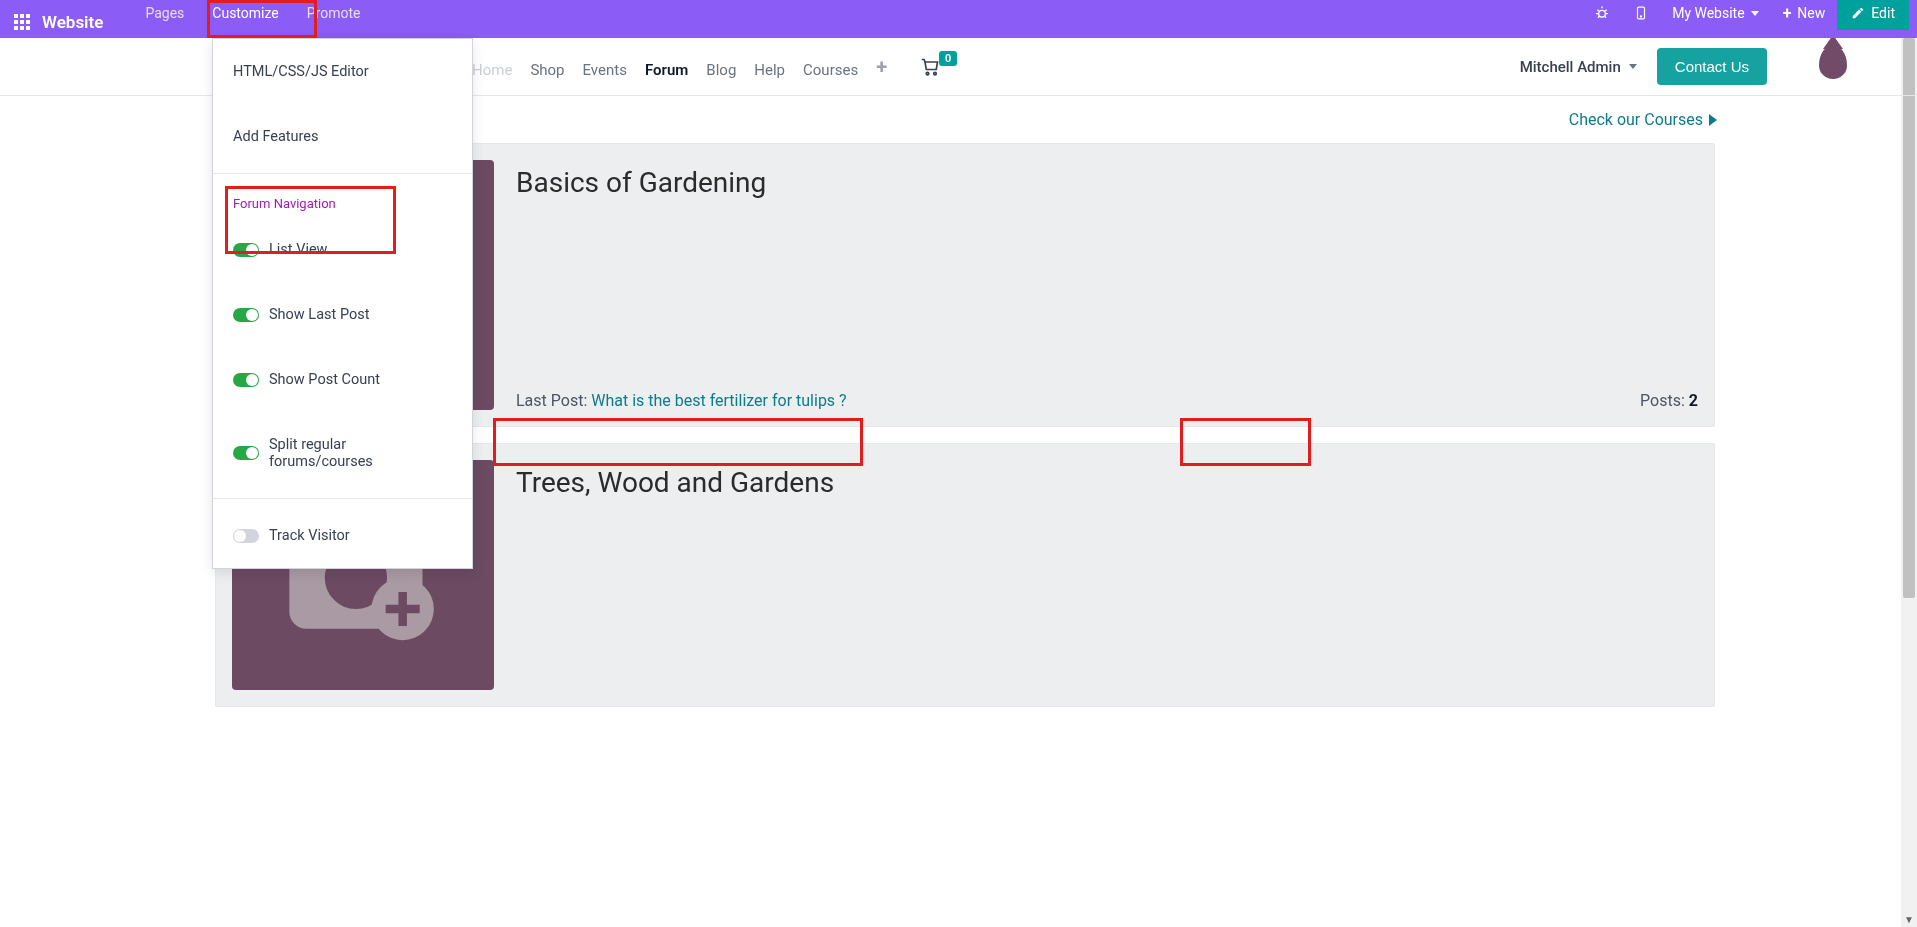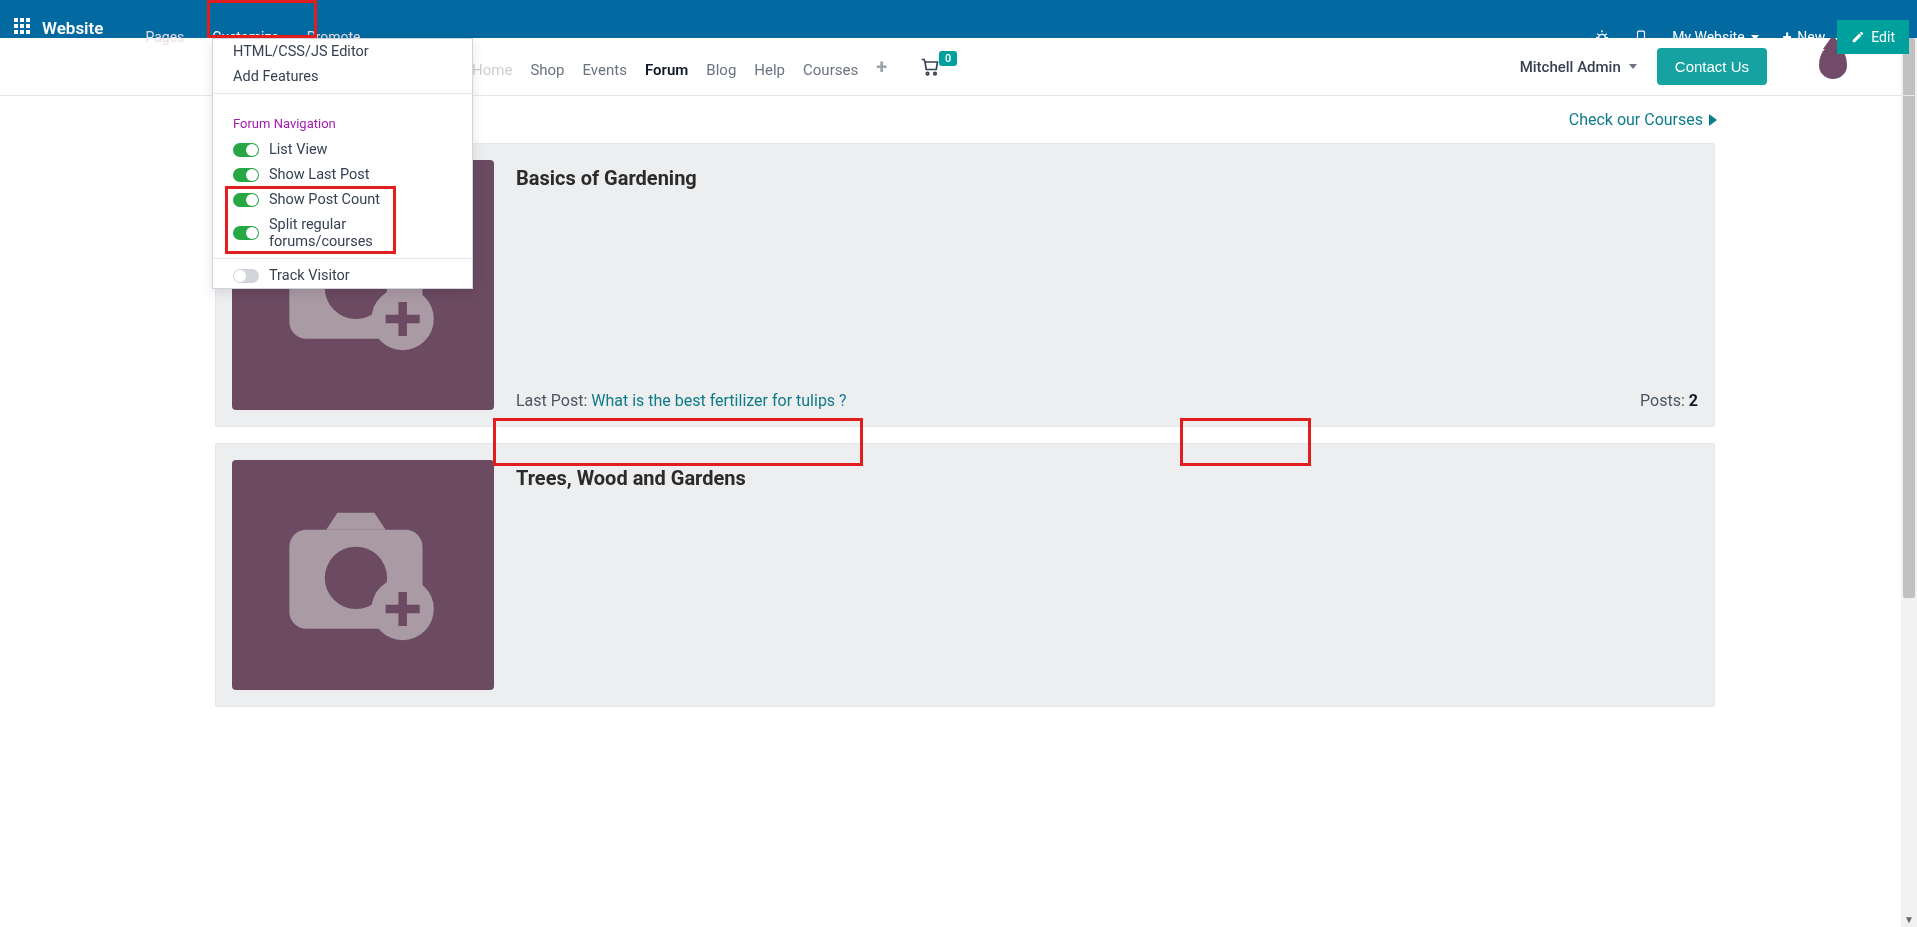--- a/index.html
+++ b/index.html
@@ -5,25 +5,25 @@
   * { box-sizing: border-box; margin: 0; padding: 0; }
   body {
     font-family: -apple-system, BlinkMacSystemFont, "Segoe UI", Roboto, "Helvetica Neue", Arial, sans-serif;
     background: #ffffff;
     color: #374151;
     overflow-x: hidden;
   }
 
   
   .topbar {
-    background: #0369a1;
+    background: #8b5cf6;
     height: 38px;
     display: flex;
-    align-items: flex-start;
-    padding: 18px 8px;
+    align-items: flex-end;
+    padding: 6px 8px;
     color: #fff;
     font-size: 14px;
     position: relative;
     z-index: 100;
   }
   .topbar .apps-icon {
     width: 18px; height: 18px;
     display: grid;
     grid-template-columns: repeat(3, 4px);
     grid-template-rows: repeat(3, 4px);
@@ -101,21 +101,21 @@
     position:absolute;
     left:212px; top:38px;
     width:261px;
     background:#ffffff;
     border:1px solid #d1d5db;
     box-shadow: 0 4px 12px rgba(0,0,0,.1);
     z-index:150;
     font-size:14.5px;
     color:#374151;
   }
-  .dropdown .dd-item { padding:4px 20px; cursor:pointer; display:flex; align-items:center; gap:10px;}
+  .dropdown .dd-item { padding:24px 20px; cursor:pointer; display:flex; align-items:center; gap:10px;}
   .dropdown .dd-sep { height:1px; background:#e5e7eb; margin:4px 0;}
   .dropdown .dd-header { padding:8px 20px 6px; color:#a21caf; font-size:13px;margin-top:14px;}
   .toggle {
     width:26px; height:14px; border-radius:999px; position:relative; flex-shrink:0;
   }
   .toggle.on { background:#28a745;}
   .toggle.off { background:#d1d5db;}
   .toggle::after{
     content:""; position:absolute; width:12px; height:12px; border-radius:50%;
     background:#fff; top:1px;
@@ -165,21 +165,21 @@
   }
   .thumb {
     width:262px; height:250px;
     background:#6b4a62;
     border-radius:4px;
     display:flex; align-items:center; justify-content:center;
     flex-shrink:0;
   }
   .thumb svg { width:170px; height:150px; }
   .card-body { flex:1; display:flex; flex-direction:column; }
-  .card-title { font-size:20px; color:#2b2b2b; font-weight:700; margin-top:6px; }
+  .card-title { font-size:28px; color:#2b2b2b; font-weight:400; margin-top:6px; }
   .card-footer {
     margin-top:auto; display:flex; align-items:flex-start; justify-content:space-between;
     font-size:16px; color:#4b5563;
   }
   .card-footer a { color:#0f7b8a; text-decoration:none; }
   .card-footer .posts strong { color:#111827; }
 
   
   .vsbar { position:fixed; right:0; top:0; width:16px; height:100%; background:#f1f1f1;}
   .vsbar .thumbv { position:absolute; left:2px; right:2px; top:38px; height:560px; background:#c1c1c1; border-radius:2px;}

